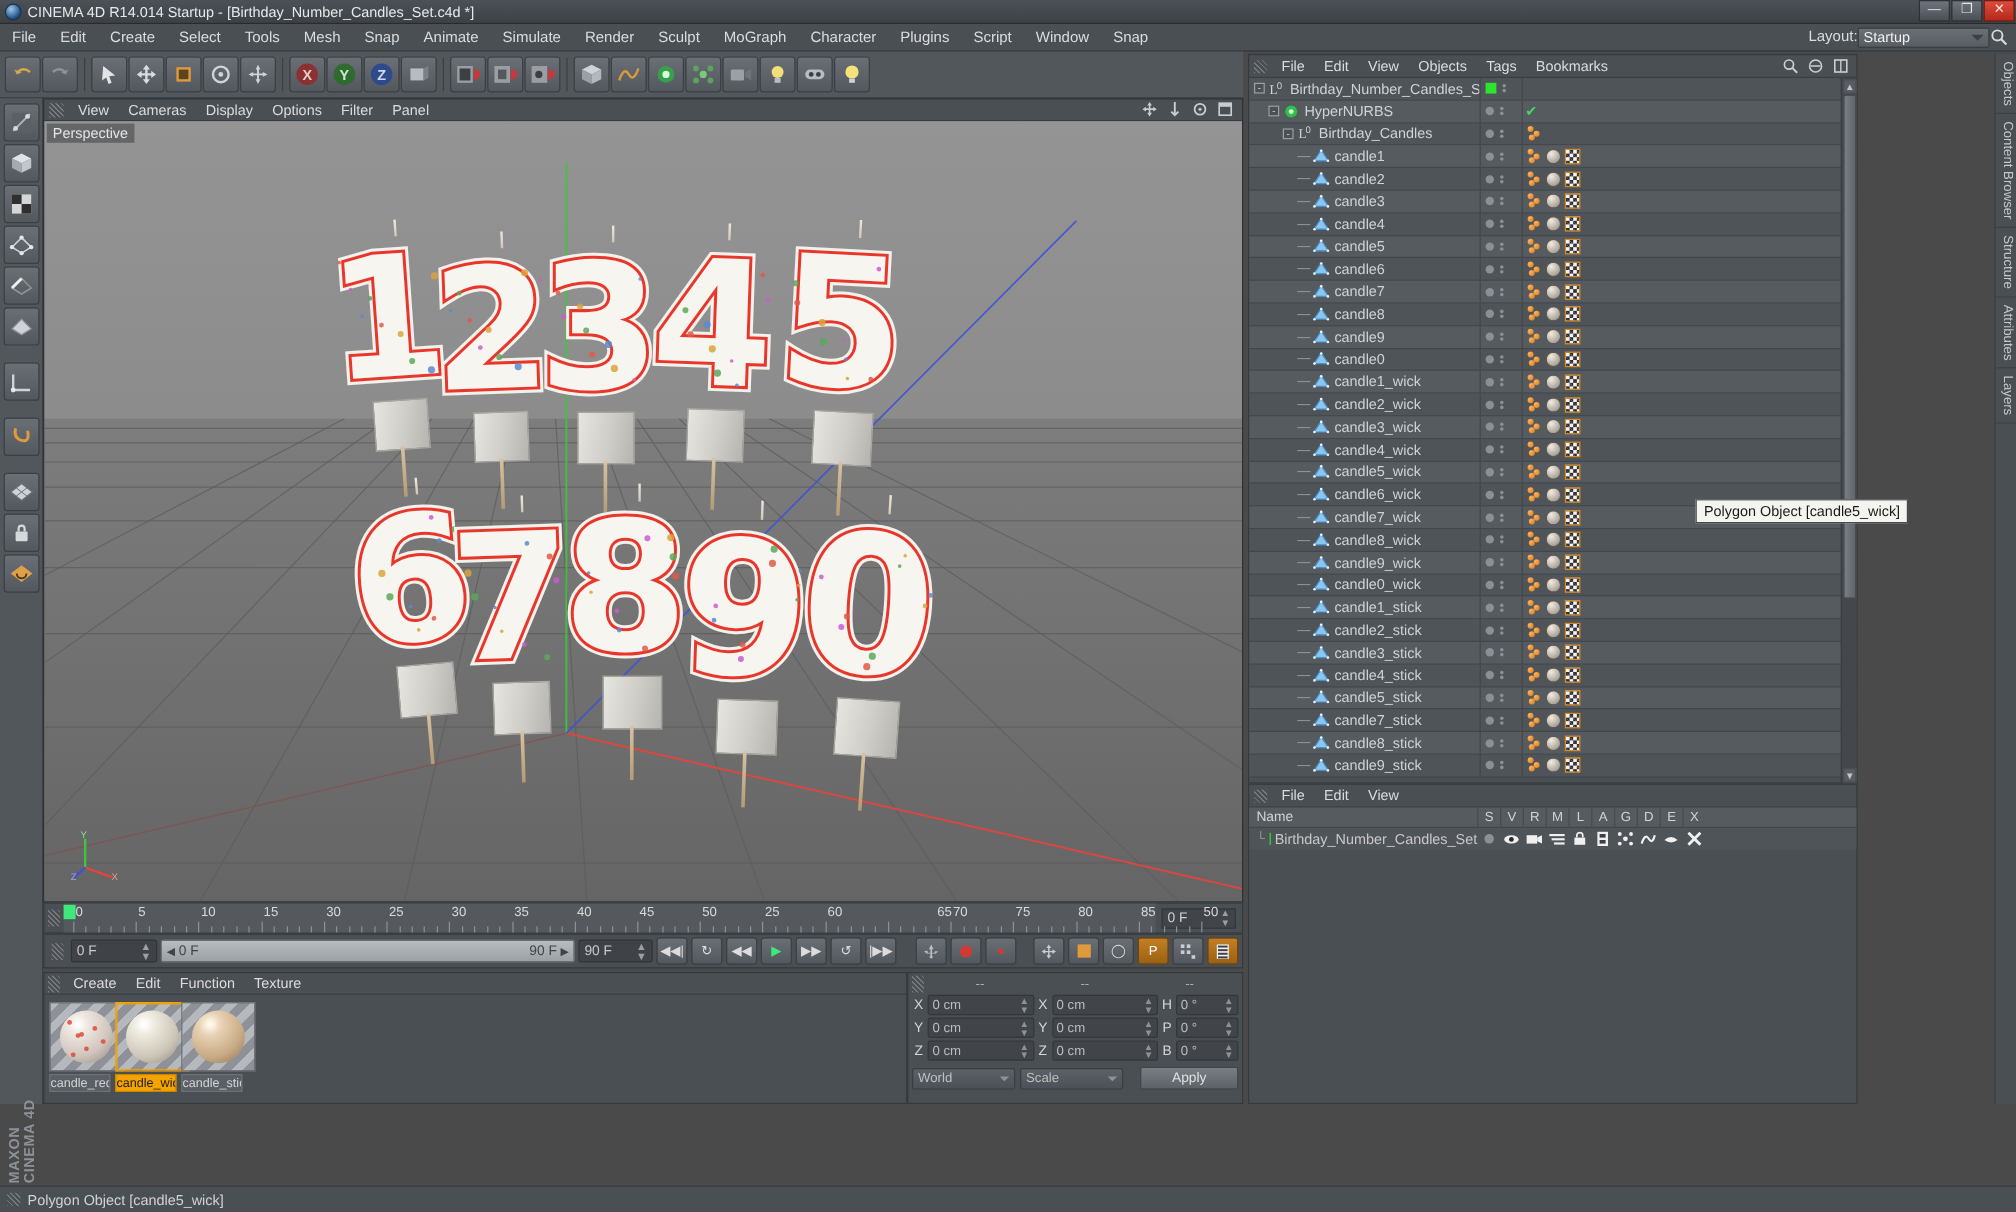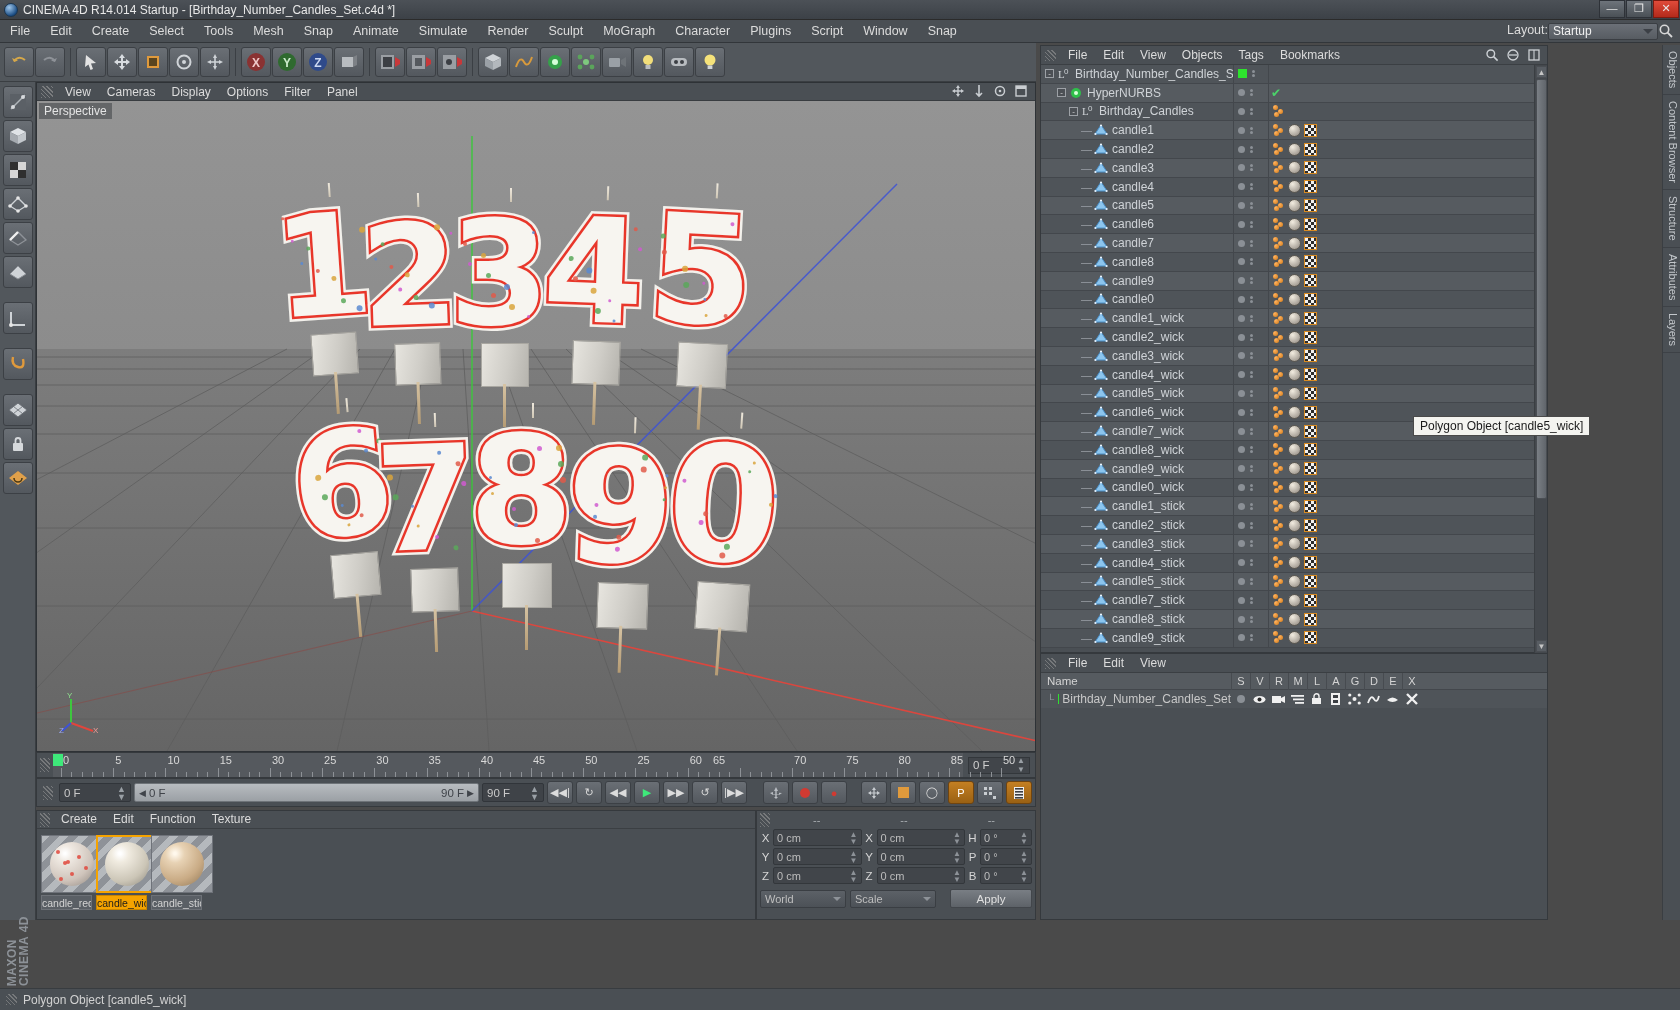--- a/index.html
+++ b/index.html
@@ -976,21 +976,21 @@
         <div class="tl-tick" style="left: 592.889px; height: 5px;"></div>
         <div class="tl-tick" style="left: 603.333px; height: 5px;"></div>
         <div class="tl-tick" style="left: 613.778px; height: 5px;"></div>
         <div class="tl-tick" style="left: 624.222px; height: 5px;"></div>
         <div class="tl-num" style="left: 636.667px;">60</div>
         <div class="tl-tick" style="left: 634.667px; height: 9px;"></div>
         <div class="tl-tick" style="left: 645.111px; height: 5px;"></div>
         <div class="tl-tick" style="left: 655.556px; height: 5px;"></div>
         <div class="tl-tick" style="left: 666px; height: 5px;"></div>
         <div class="tl-tick" style="left: 676.444px; height: 5px;"></div>
-        <div class="tl-num" style="left: 660px;">65</div>
+        <div class="tl-num" style="left: 728px;">65</div>
         <div class="tl-tick" style="left: 686.889px; height: 9px;"></div>
         <div class="tl-tick" style="left: 697.333px; height: 5px;"></div>
         <div class="tl-tick" style="left: 707.778px; height: 5px;"></div>
         <div class="tl-tick" style="left: 718.222px; height: 5px;"></div>
         <div class="tl-tick" style="left: 728.667px; height: 5px;"></div>
         <div class="tl-num" style="left: 741.111px;">70</div>
         <div class="tl-tick" style="left: 739.111px; height: 9px;"></div>
         <div class="tl-tick" style="left: 749.556px; height: 5px;"></div>
         <div class="tl-tick" style="left: 760px; height: 5px;"></div>
         <div class="tl-tick" style="left: 770.444px; height: 5px;"></div>

